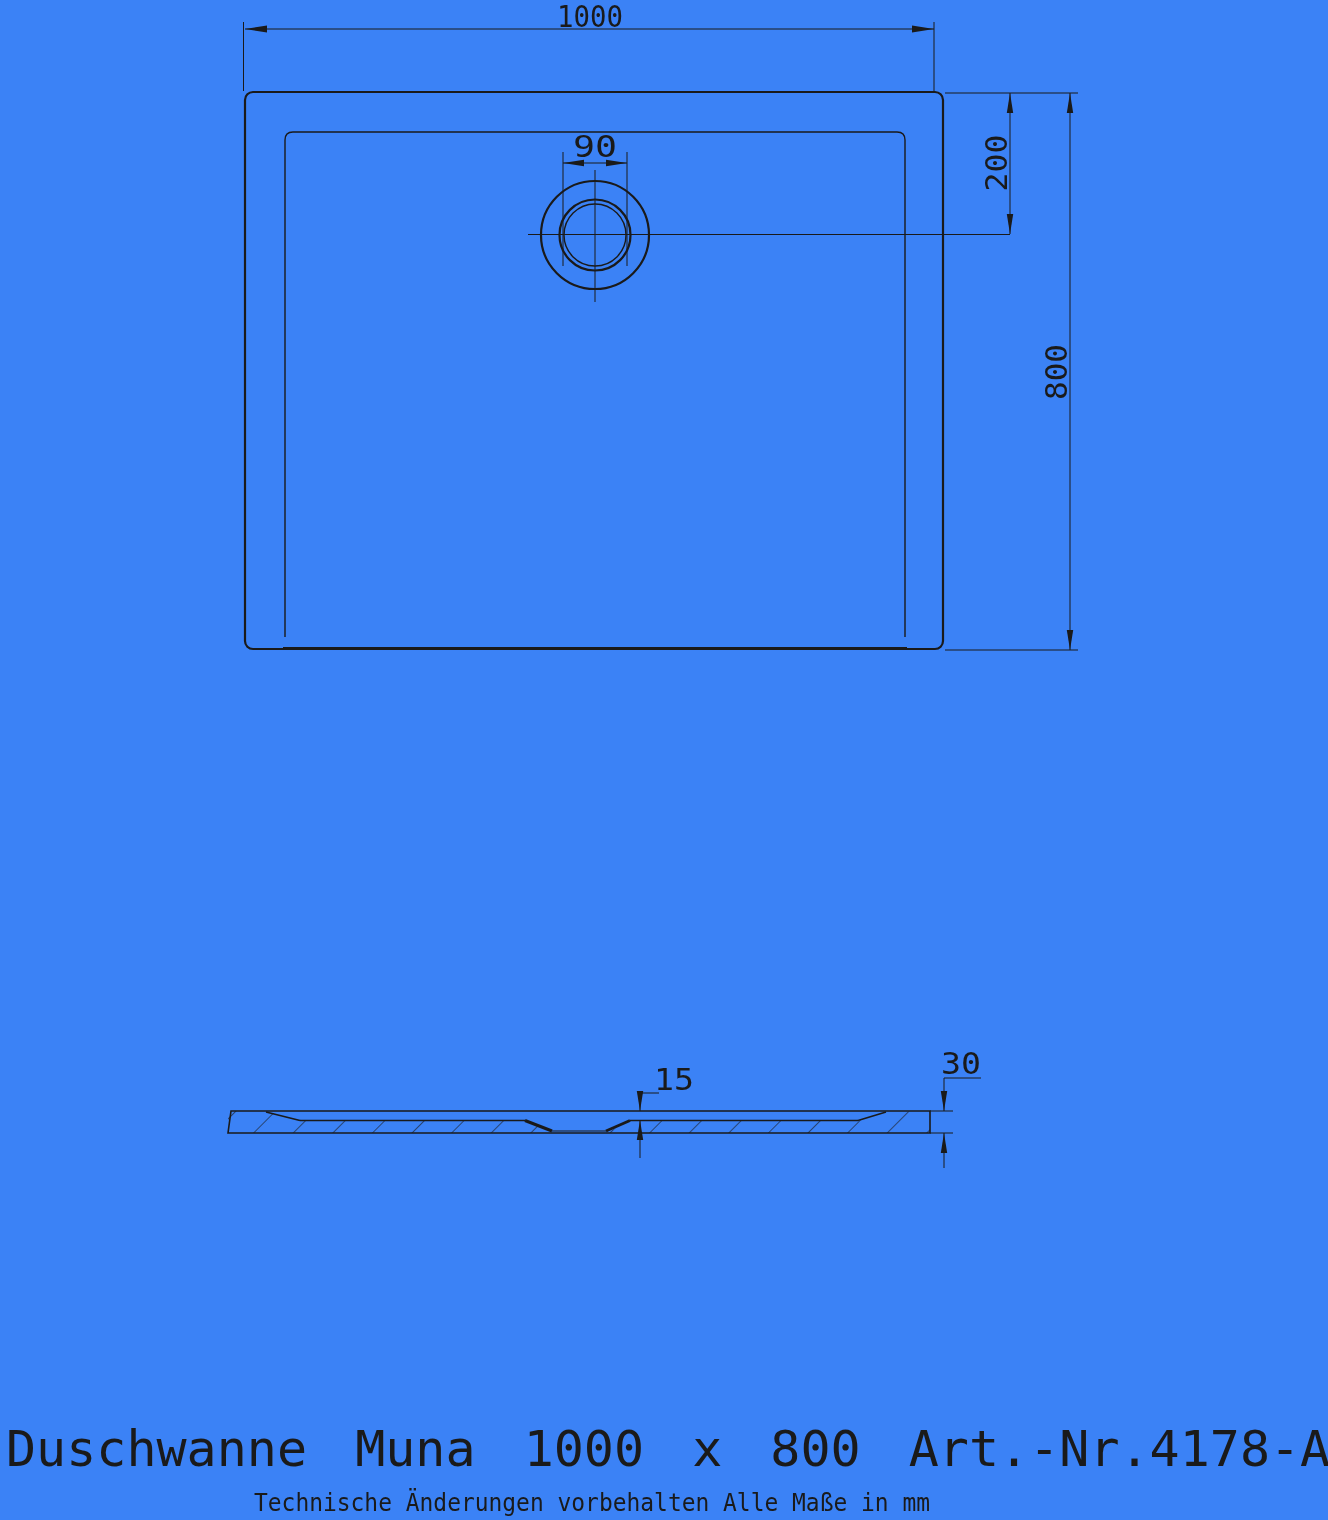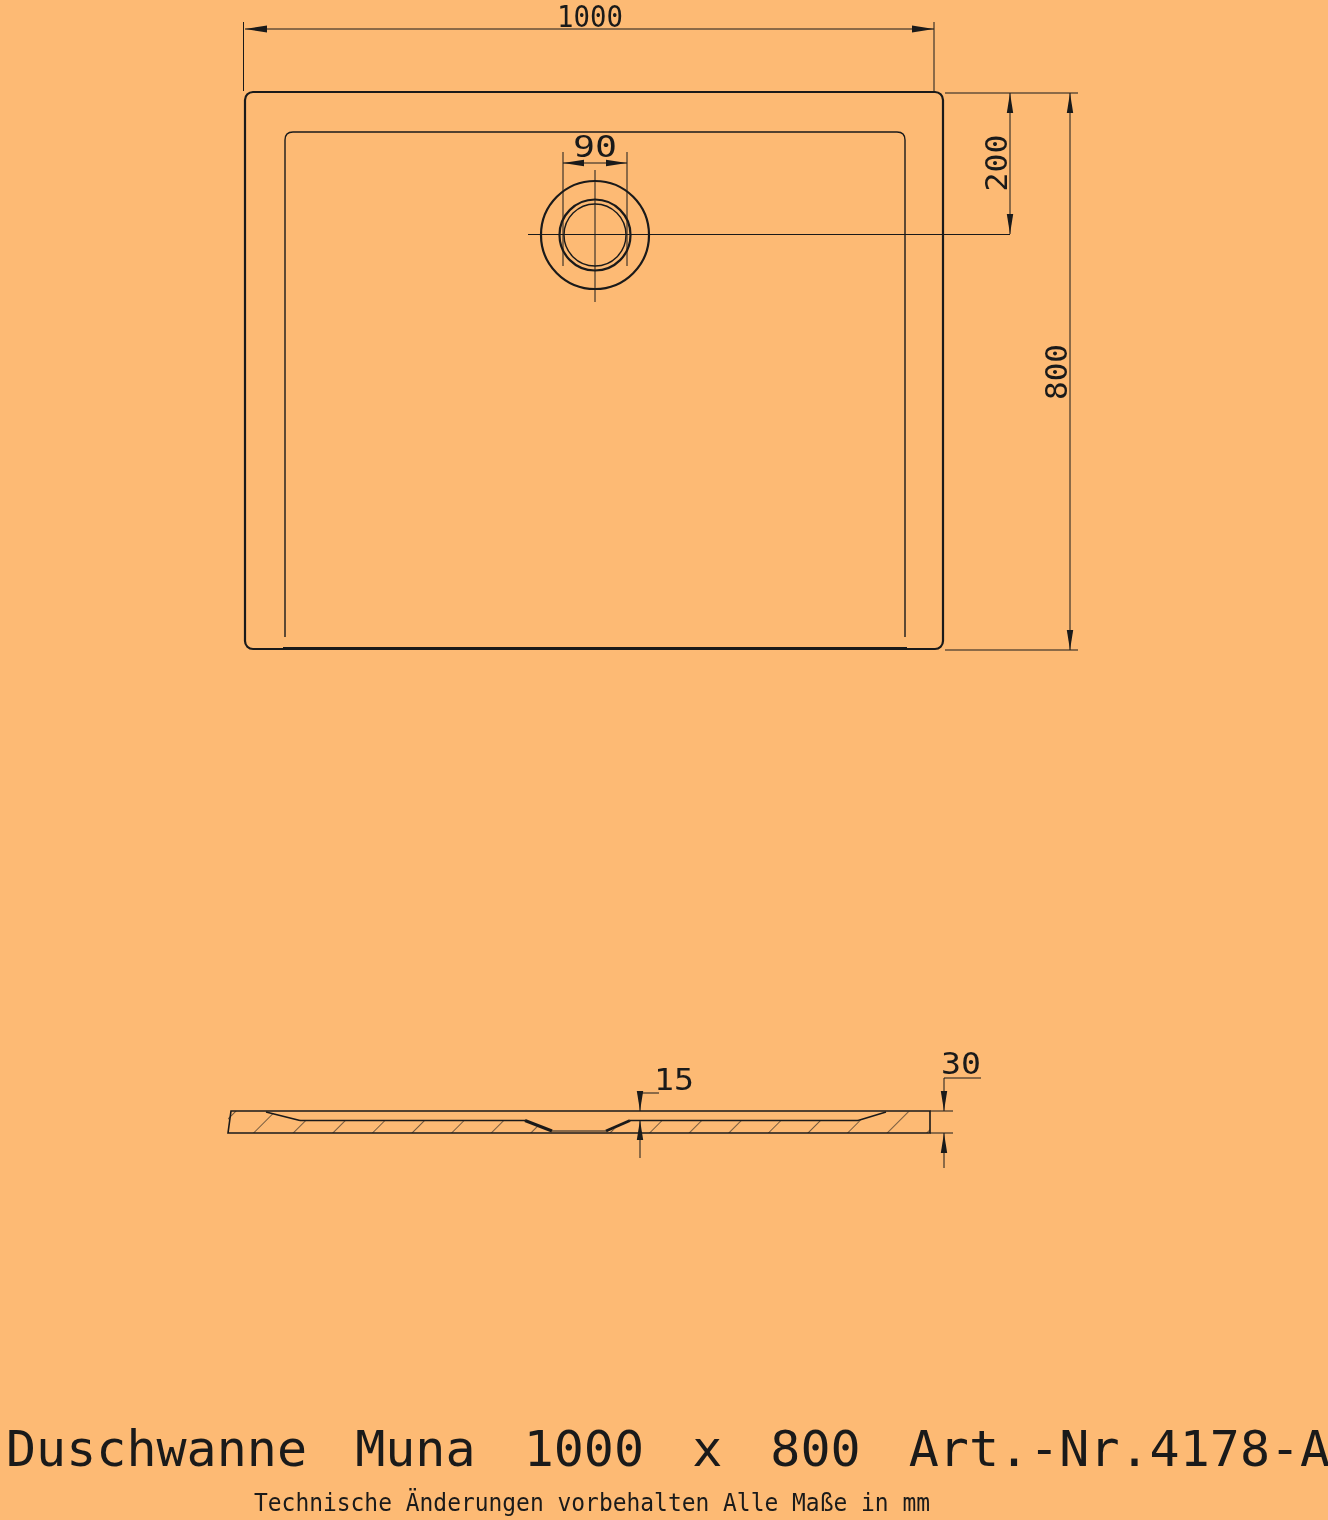--- a/index.html
+++ b/index.html
@@ -4,21 +4,21 @@
 <style>
   html, body {
     margin: 0;
     padding: 0;
     background: #ffffff;
   }
   .sheet {
     position: relative;
     width: 1328px;
     height: 1520px;
-    background: #fdba74;
+    background: #3b82f6;
     overflow: hidden;
     font-family: "DejaVu Sans Mono", "Liberation Mono", monospace;
   }
   svg { display: block; }
   .ln   { stroke: #1a1a1a; fill: none; stroke-width: 1; }
   .ln2  { stroke: #1a1a1a; fill: none; stroke-width: 2.2; }
   .ln15 { stroke: #1a1a1a; fill: none; stroke-width: 1.4; }
   .ln16 { stroke: #1a1a1a; fill: none; stroke-width: 1.6; }
   .ln3  { stroke: #1a1a1a; fill: none; stroke-width: 3; }
   .ar   { fill: #1a1a1a; stroke: none; }

